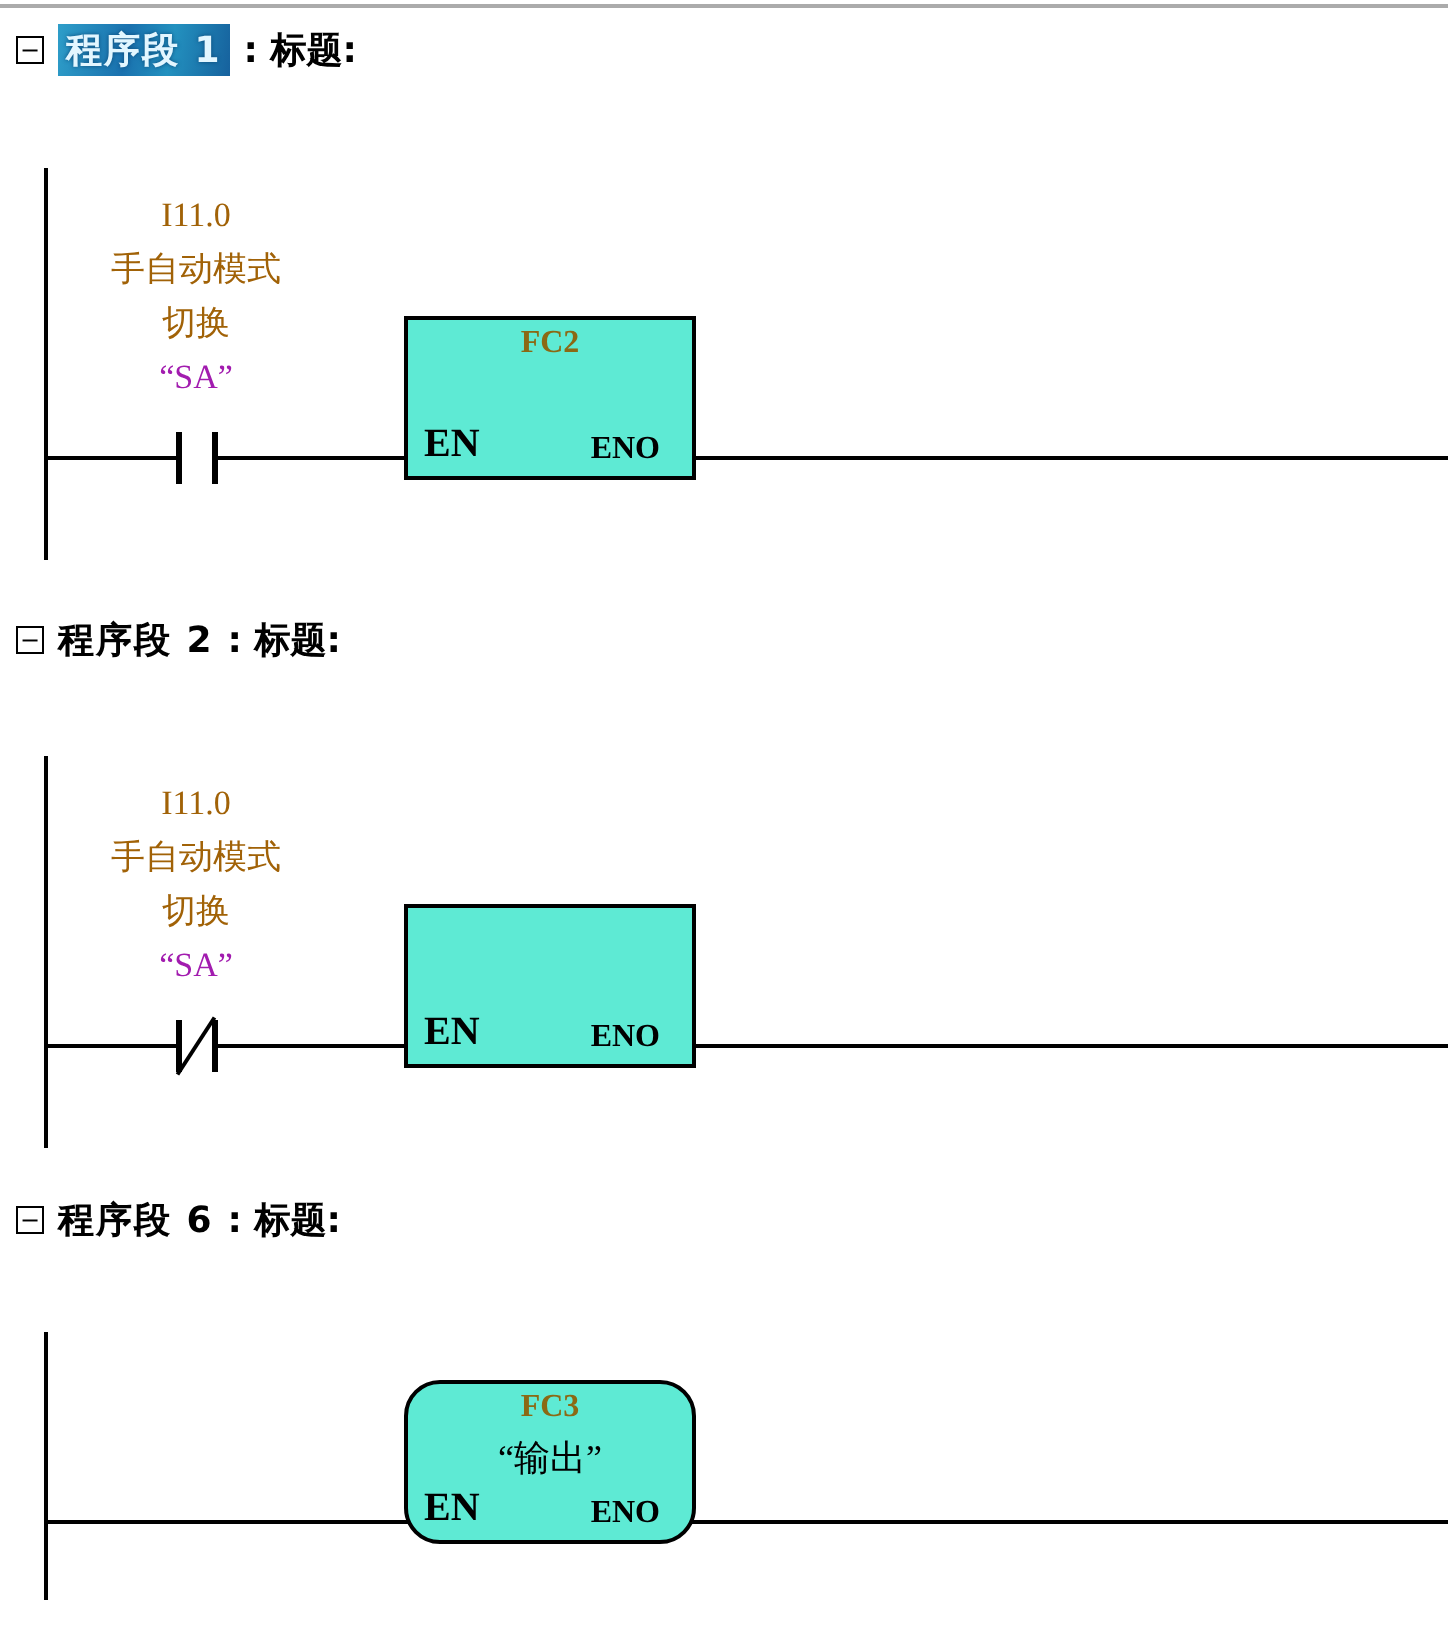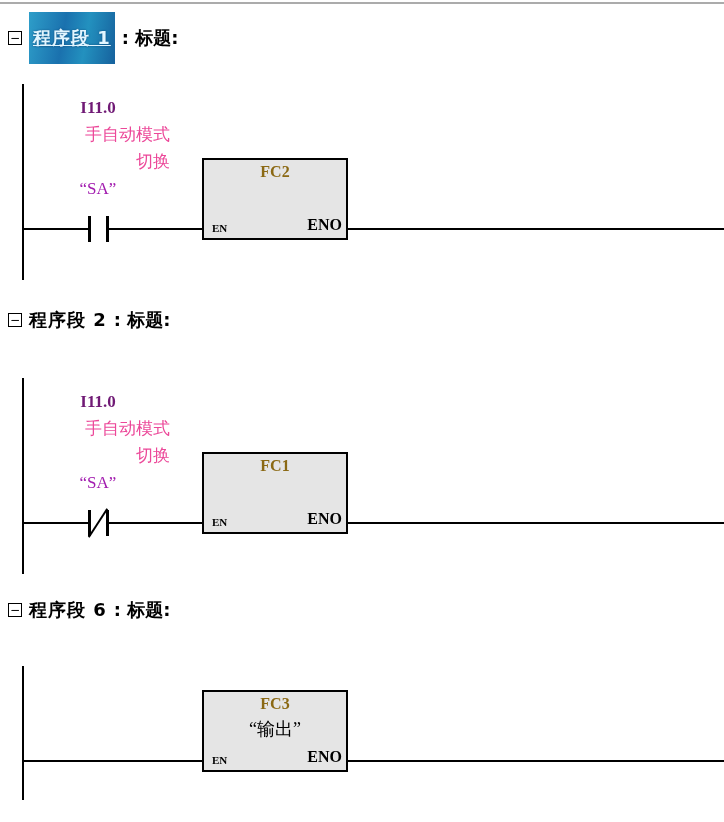--- a/index.html
+++ b/index.html
@@ -9,46 +9,46 @@
 
   .topline { position:absolute; left:0; top:2px; width:724px; height:2px; background:#ababab; }
 
   .net-header { position:absolute; left:8px; display:flex; align-items:center; gap:7px;
                 font-weight:bold; font-size:18px; color:#000; white-space:nowrap; }
   .collapse-box { width:14px; height:14px; border:1px solid #000; background:#fff;
                   display:inline-flex; align-items:center; justify-content:center;
                   font-size:12px; line-height:1; font-weight:normal; flex:0 0 auto; }
   .net-title { letter-spacing:1px; }
   .net-title.selected { background:linear-gradient(100deg,#2e9ec9 0%,#1a71ae 40%,#2391bf 65%,#16619d 100%);
-                        color:#e2f6ff; padding:14px 4px; text-shadow:0 0 2px #0b4a7a;text-decoration:underline; }
+                        color:#e2f6ff; padding:1px 4px; text-shadow:0 0 2px #0b4a7a; }
 
   .hline { position:absolute; height:2px; background:#000; }
   .vline { position:absolute; width:2px; background:#000; }
 
   .contact-group { position:absolute; width:26px; height:30px; }
   .vbar { position:absolute; width:3px; height:26px; background:#000; top:2px; }
   .vbar.left { left:2px; } .vbar.right { left:20px; }
   .slash { position:absolute; width:34px; height:2px; background:#000; left:-5px; top:14px;
            transform:rotate(-57deg); }
 
   .contact-labels { position:absolute; width:144px; text-align:center;
                     font-family:"Liberation Serif","DejaVu Serif",serif;
                     font-size:17px; line-height:27px; white-space:nowrap; }
-  .contact-labels .addr { color:#701a75; font-weight:bold; }
-  .contact-labels .cmt  { color:#ec4899;text-align:right; }
+  .contact-labels .addr { color:#a16207; font-weight:normal; }
+  .contact-labels .cmt  { color:#a16207; }
   .contact-labels .sym  { color:#a21caf; }
 
-  .fc-block { position:absolute; width:146px; height:82px; border:2px solid #000; background:#e5e5e5;
+  .fc-block { position:absolute; width:146px; height:82px; border:2px solid #000; background:#5eead4;
               font-family:"Liberation Serif","DejaVu Serif",serif; }
   .fc-id  { position:absolute; top:3px;  left:0; right:0; text-align:center;
             color:#8b6914; font-weight:bold; font-size:16px; }
   .fc-name{ position:absolute; top:25px; left:0; right:0; text-align:center;
             color:#000; font-size:18px; }
-  .fc-en  { position:absolute; left:8px;  bottom:4px; font-weight:bold; font-size:11px; color:#000; }
-  .fc-eno { position:absolute; right:4px; bottom:4px; font-weight:bold; font-size:16px; color:#000; }
+  .fc-en  { position:absolute; left:8px;  bottom:4px; font-weight:bold; font-size:20px; color:#000; }
+  .fc-eno { position:absolute; right:16px; bottom:4px; font-weight:bold; font-size:16px; color:#000; }
 </style>
 </head>
 <body>
 
 <div class="canvas">
 
   <div class="topline"></div>
 
   <div class="net-header" style="top:12px;">
     <span class="collapse-box">−</span>
@@ -97,36 +97,35 @@
   <div class="hline" style="left:22px;  top:522px; width:67px;"></div>
   <div class="contact-group" style="left:86px; top:508px;">
     <div class="vbar left"></div>
     <div class="vbar right"></div>
     <div class="slash"></div>
   </div>
   <div class="hline" style="left:109px; top:522px; width:95px;"></div>
   <div class="hline" style="left:346px; top:522px; width:378px;"></div>
 
   <div class="fc-block" style="left:202px; top:452px;">
-    <div class="fc-id">FC1</div>
     <div class="fc-en">EN</div>
     <div class="fc-eno">ENO</div>
   </div>
 
   <div class="net-header" style="top:598px;">
     <span class="collapse-box">−</span>
     <span class="net-title">程序段 6</span>
     <span class="net-suffix">: 标题:</span>
   </div>
 
   <div class="vline" style="left:22px; top:666px; height:134px;"></div>
 
   <div class="hline" style="left:22px;  top:760px; width:182px;"></div>
   <div class="hline" style="left:346px; top:760px; width:378px;"></div>
 
-  <div class="fc-block" style="left:202px; top:690px;">
+  <div class="fc-block" style="left:202px; top:690px;border-radius:18px;">
     <div class="fc-id">FC3</div>
     <div class="fc-name">“输出”</div>
     <div class="fc-en">EN</div>
     <div class="fc-eno">ENO</div>
   </div>
 
 </div>
 
 </body></html>

